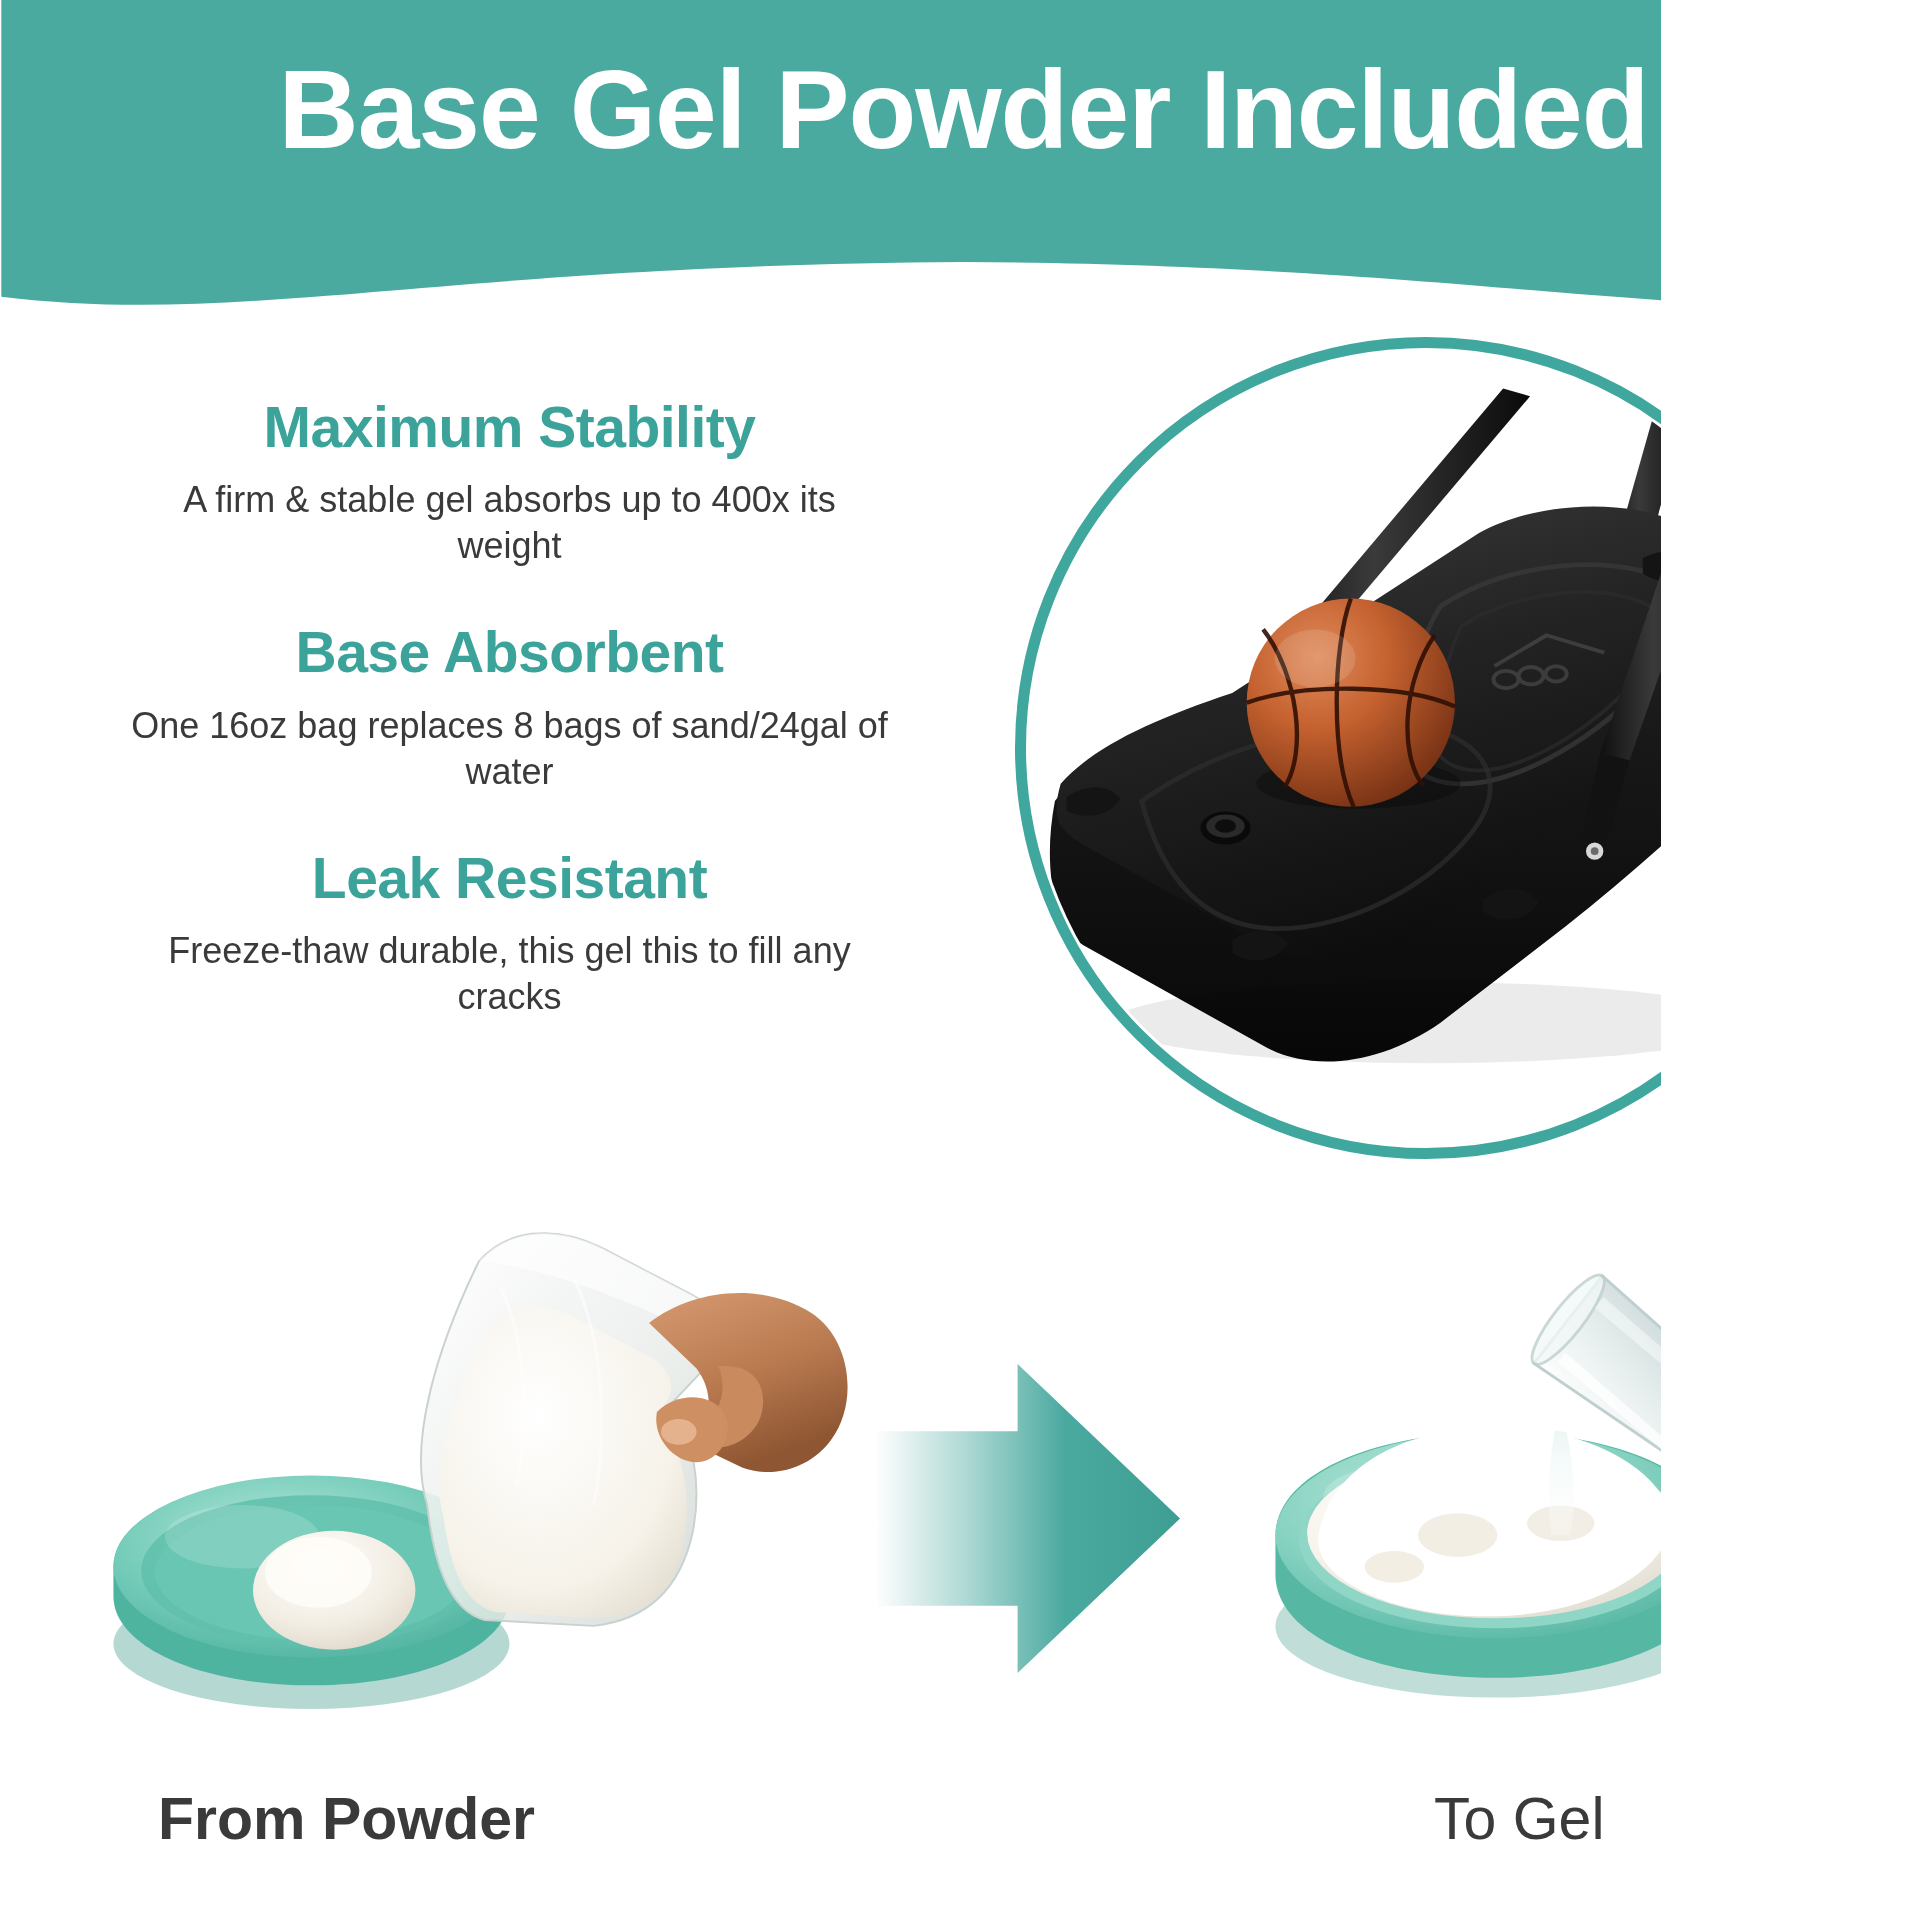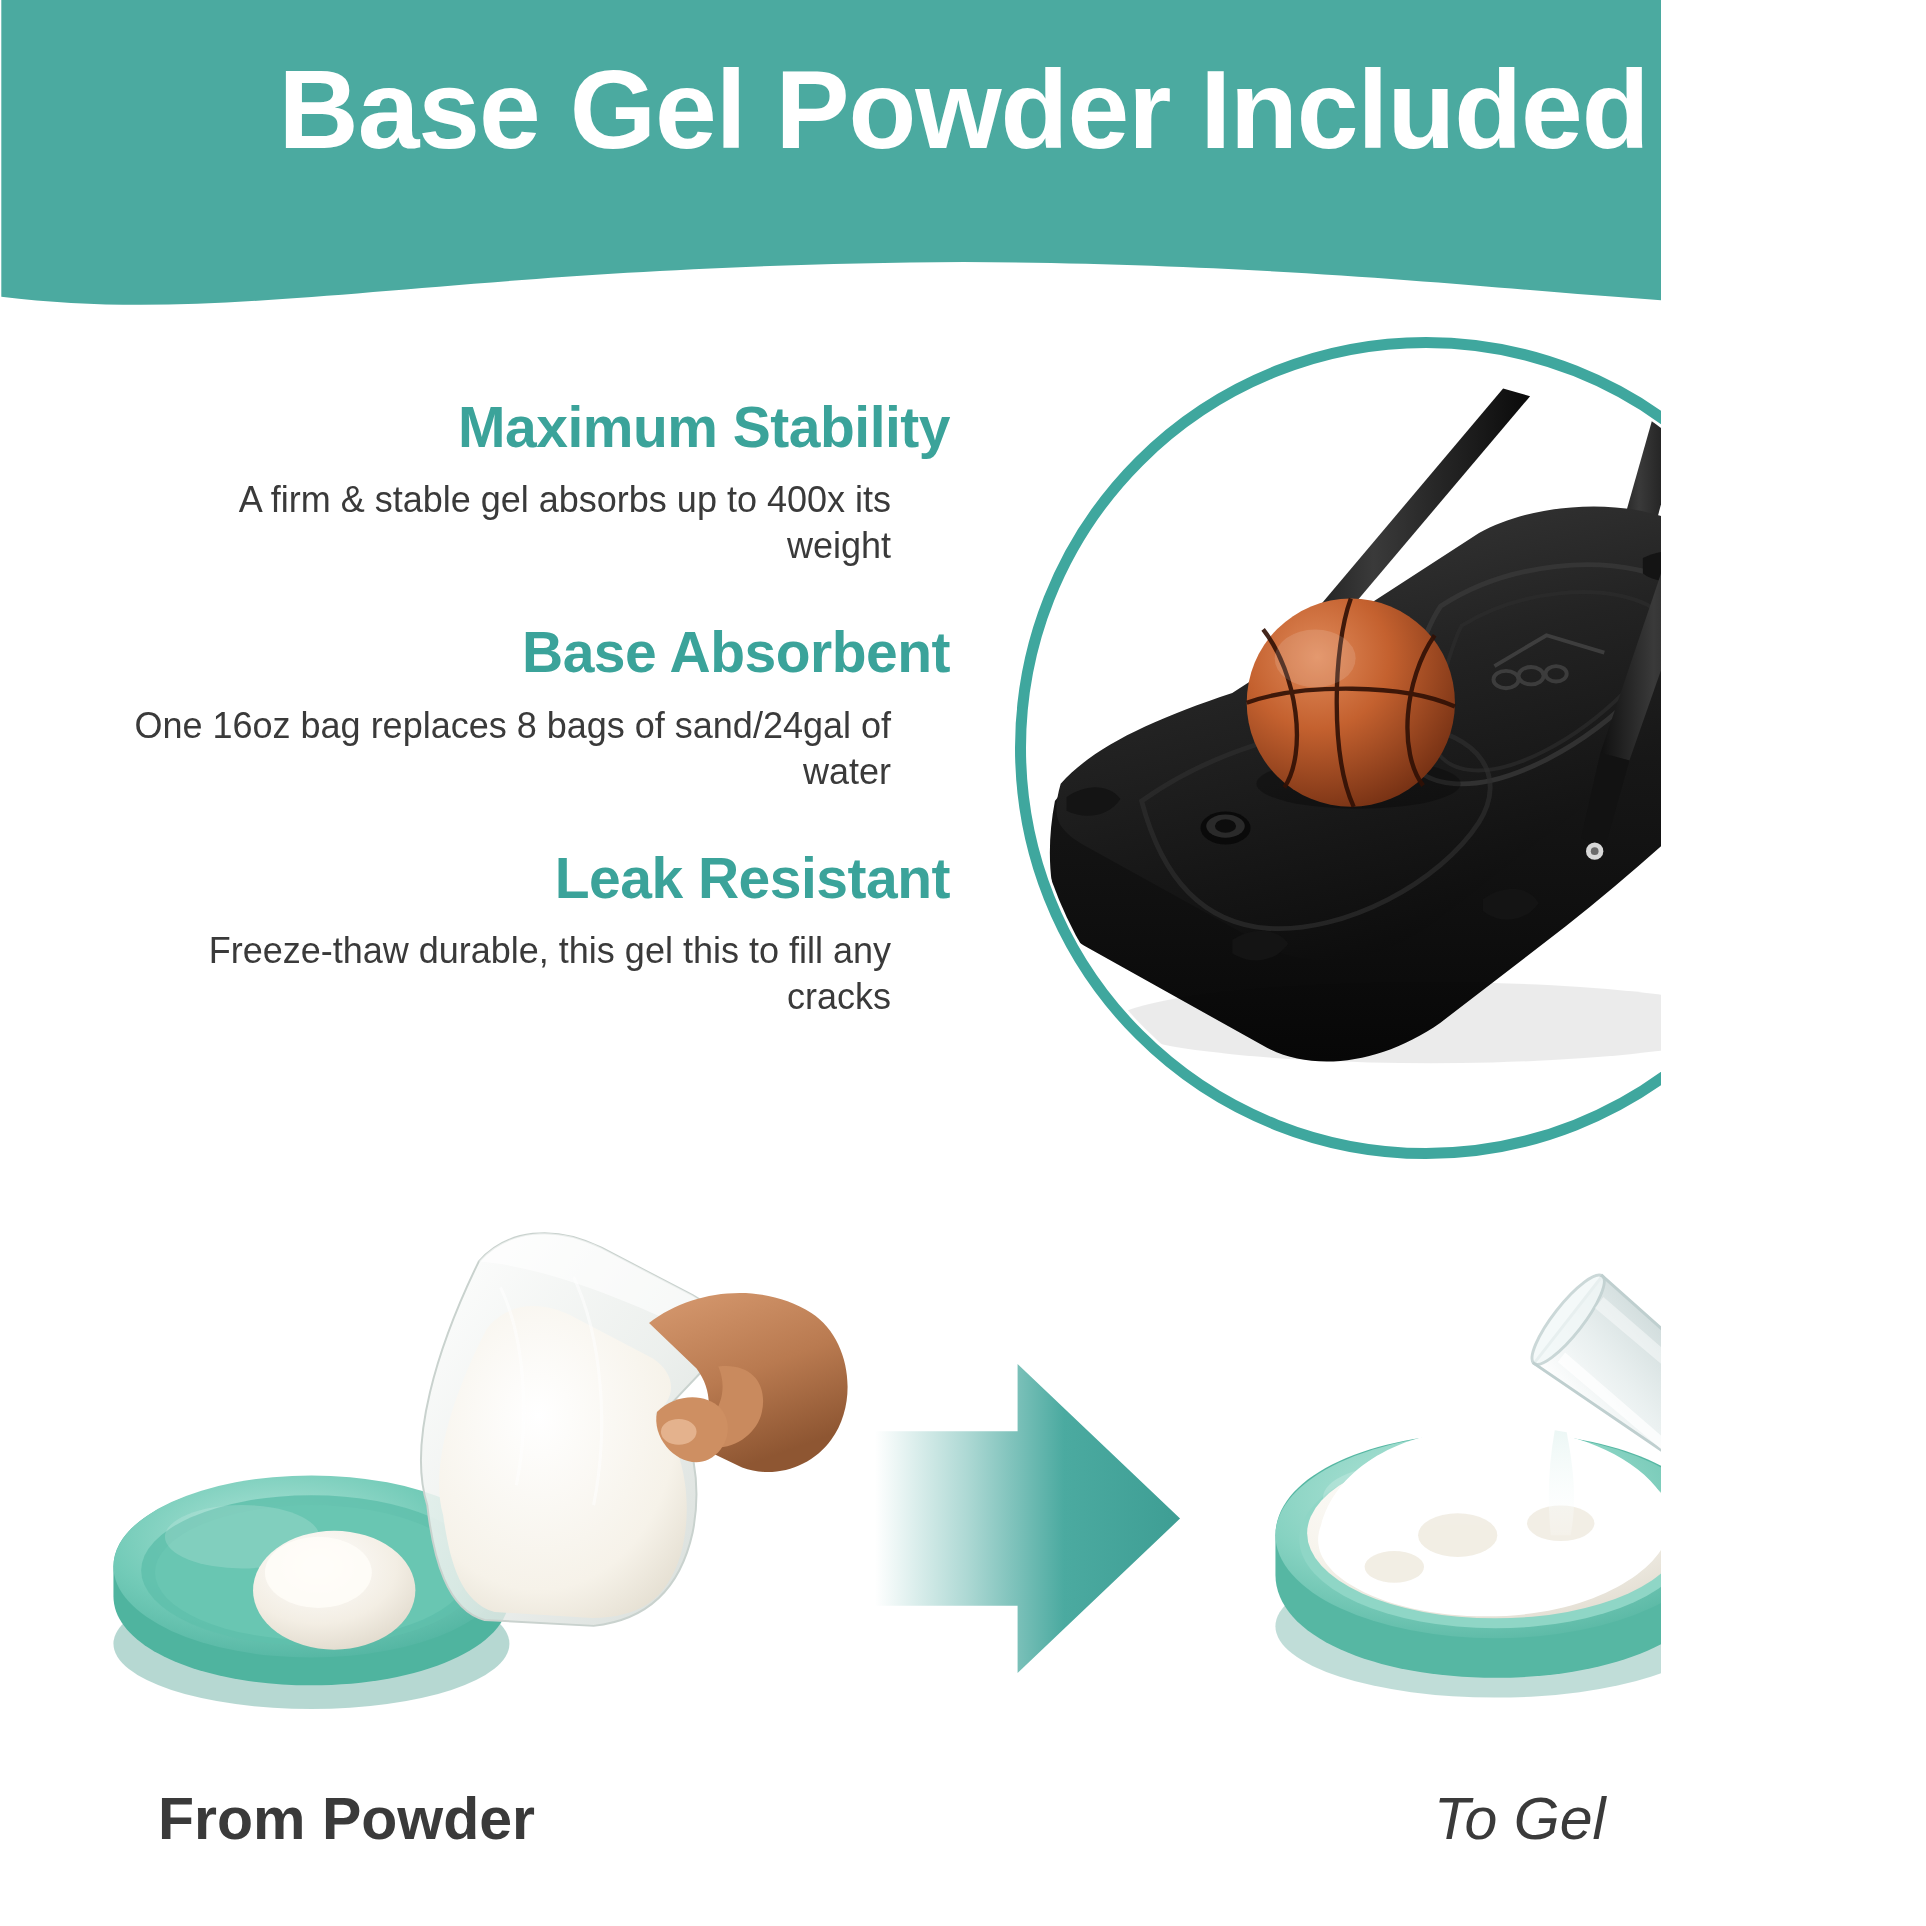--- a/index.html
+++ b/index.html
@@ -41,21 +41,21 @@
     white-space: nowrap;
     font-family: "Liberation Sans", sans-serif;
   }
 
   
   .features {
     position: absolute;
     left: 69px;
     top: 394px;
     width: 881px;
-    text-align: right;
+    text-align: center;
   }
   .feature { margin-bottom: 50px; }
   .feature:last-child { margin-bottom: 0; margin-top: 16px; }
 
   .feature-title {
     color: #3BA39A;
     font-size: 57px;
     font-weight: 700;
     letter-spacing: -0.5px;
     line-height: 1.18;
@@ -110,21 +110,21 @@
 
   .caption {
     position: absolute;
     color: #3a3a3a;
     font-size: 59px;
     font-weight: 400;
     line-height: 1;
     white-space: nowrap;
   }
   .caption-left  { left: 158px;  top: 1790px; font-weight: bold; }
-  .caption-right { left: 1434px; top: 1790px; font-style: italic; }
+  .caption-right { left: 1434px; top: 1790px; }
 
   svg { overflow: visible; }
 </style>
 </head>
 <body>
 
 <div id="page">
 
   <div class="header-band">
     <svg width="1927" height="356" viewBox="0 0 1946 360">

